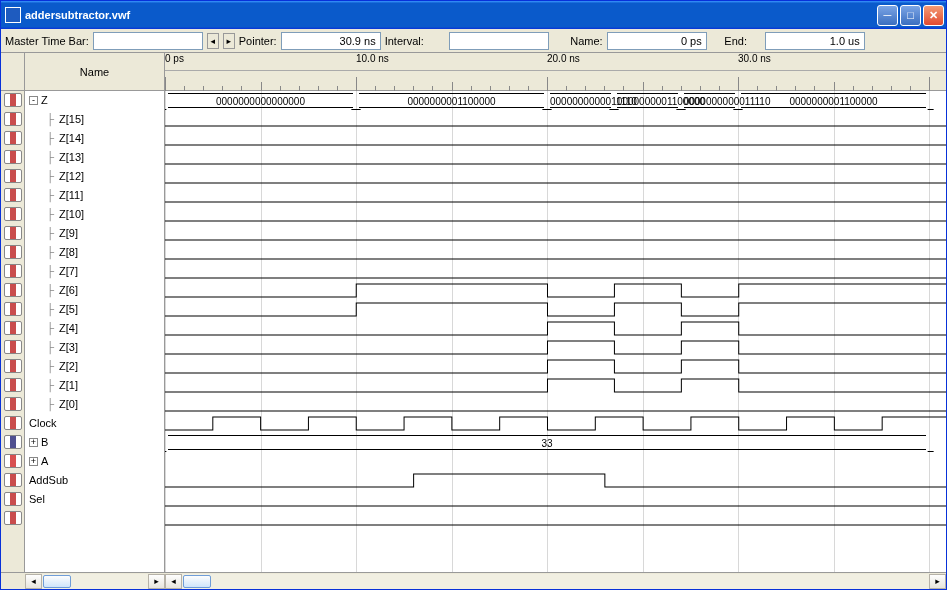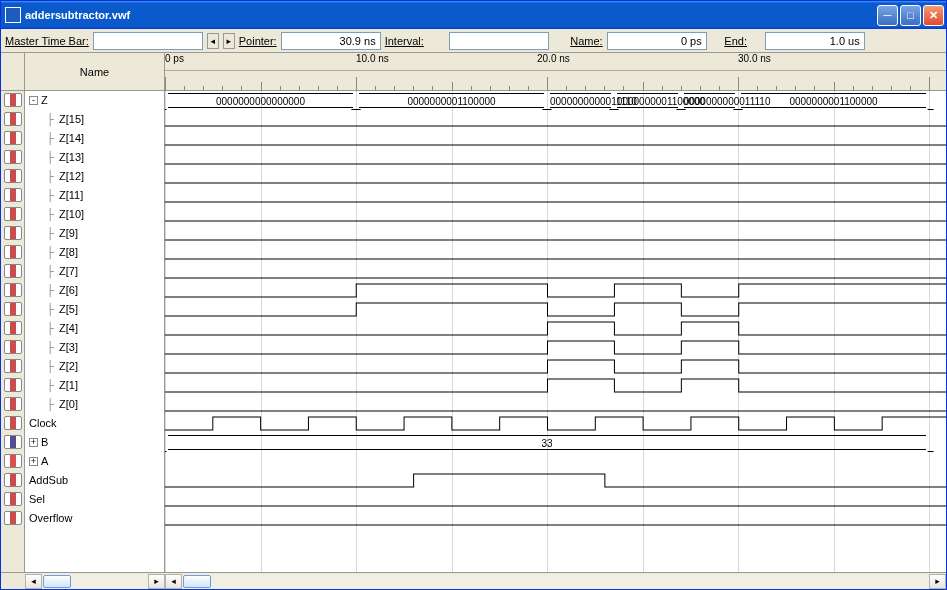--- a/index.html
+++ b/index.html
@@ -6,21 +6,21 @@
 body{background:#ece9d8;overflow:hidden;}
 .window{width:947px;height:590px;border:1px solid #0831d9;background:#ece9d8;display:flex;flex-direction:column;}
 .titlebar{height:28px;background:linear-gradient(to bottom,#3a95ff 0%,#0a5acb 8%,#0a5acb 92%,#0831d9 100%);display:flex;align-items:center;padding:0 2px 0 4px;color:#fff;font-weight:bold;font-size:12px;}
 .titlebar-icon{width:16px;height:16px;background:#1e5bbf;border:1px solid #fff;margin-right:4px;display:inline-block;}
 .titlebar-text{flex:1;}
 .win-btns{display:flex;gap:2px;}
 .win-btn{width:21px;height:21px;border:1px solid #fff;border-radius:3px;display:flex;align-items:center;justify-content:center;font-weight:bold;font-size:11px;color:#fff;cursor:pointer;}
 .win-min,.win-max{background:linear-gradient(to bottom,#7ba4e5,#3b6fc0);}
 .win-close{background:linear-gradient(to bottom,#f49b74,#e14a30);}
 .toolbar{height:24px;background:#ece9d8;border-bottom:1px solid #999;display:flex;align-items:center;padding:0 4px;gap:4px;}
-.tb-label{white-space:nowrap;text-decoration:underline;}
+.tb-label{white-space:nowrap;}
 .tb-input{background:#fff;border:1px solid #7f9db9;height:18px;padding:0 4px;display:flex;align-items:center;}
 .arrow-btn{width:12px;height:16px;background:#ece9d8;border:1px solid #999;display:flex;align-items:center;justify-content:center;font-size:9px;cursor:pointer;}
 .main{flex:1;display:flex;overflow:hidden;}
 .iconcol{width:24px;background:#ece9d8;border-right:1px solid #999;}
 .namecol{width:140px;background:#fff;border-right:1px solid #999;}
 .header-cell{height:38px;background:#ece9d8;border-bottom:1px solid #999;display:flex;align-items:center;justify-content:center;}
 .rows{overflow:hidden;}
 .row{height:19px;display:flex;align-items:center;border-bottom:1px solid transparent;}
 .iconcol .row{justify-content:center;}
 .sig-icon{width:18px;height:14px;border:1px solid #888;background:linear-gradient(to right,#fff 0 30%,#c94d4d 30% 70%,#fff 70% 100%);border-radius:2px;}
@@ -254,31 +254,28 @@
           <div class="row">
             <span class="tree-toggle">+</span>
             <span>A</span>
           </div>
           <div class="row">
             <span>AddSub</span>
           </div>
           <div class="row">
             <span>Sel</span>
           </div>
-          <div class="row">
-            <span>Overflow</span>
-          </div>
         </div>
     </div>
     <div class="wavecol">
       <div class="ruler">
         <div class="ruler-top" id="ruler-top">
             <span class="ruler-tick" style="left: 0px;">0 ps</span>
             <span class="ruler-tick" style="left: 191px;">10.0 ns</span>
-            <span class="ruler-tick" style="left: 372px; text-align: right;">20.0 ns</span>
+            <span class="ruler-tick" style="left: 382px; text-align: right;">20.0 ns</span>
             <span class="ruler-tick" style="left: 573px;">30.0 ns</span>
           </div>
         <div class="ruler-bot" id="ruler-bot">
             <div class="ruler-minor" style="left: 0px; height: 14px;"></div>
             <div class="ruler-minor" style="left: 19.1px; height: 5px;"></div>
             <div class="ruler-minor" style="left: 38.2px; height: 5px;"></div>
             <div class="ruler-minor" style="left: 57.3px; height: 5px;"></div>
             <div class="ruler-minor" style="left: 76.4px; height: 5px;"></div>
             <div class="ruler-minor" style="left: 95.5px; height: 9px;"></div>
             <div class="ruler-minor" style="left: 114.6px; height: 5px;"></div>

